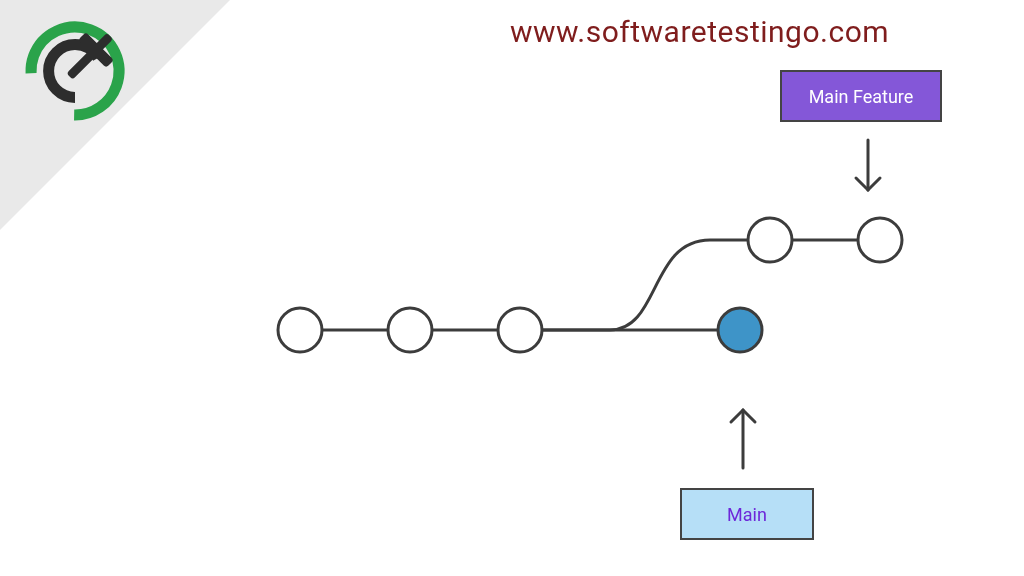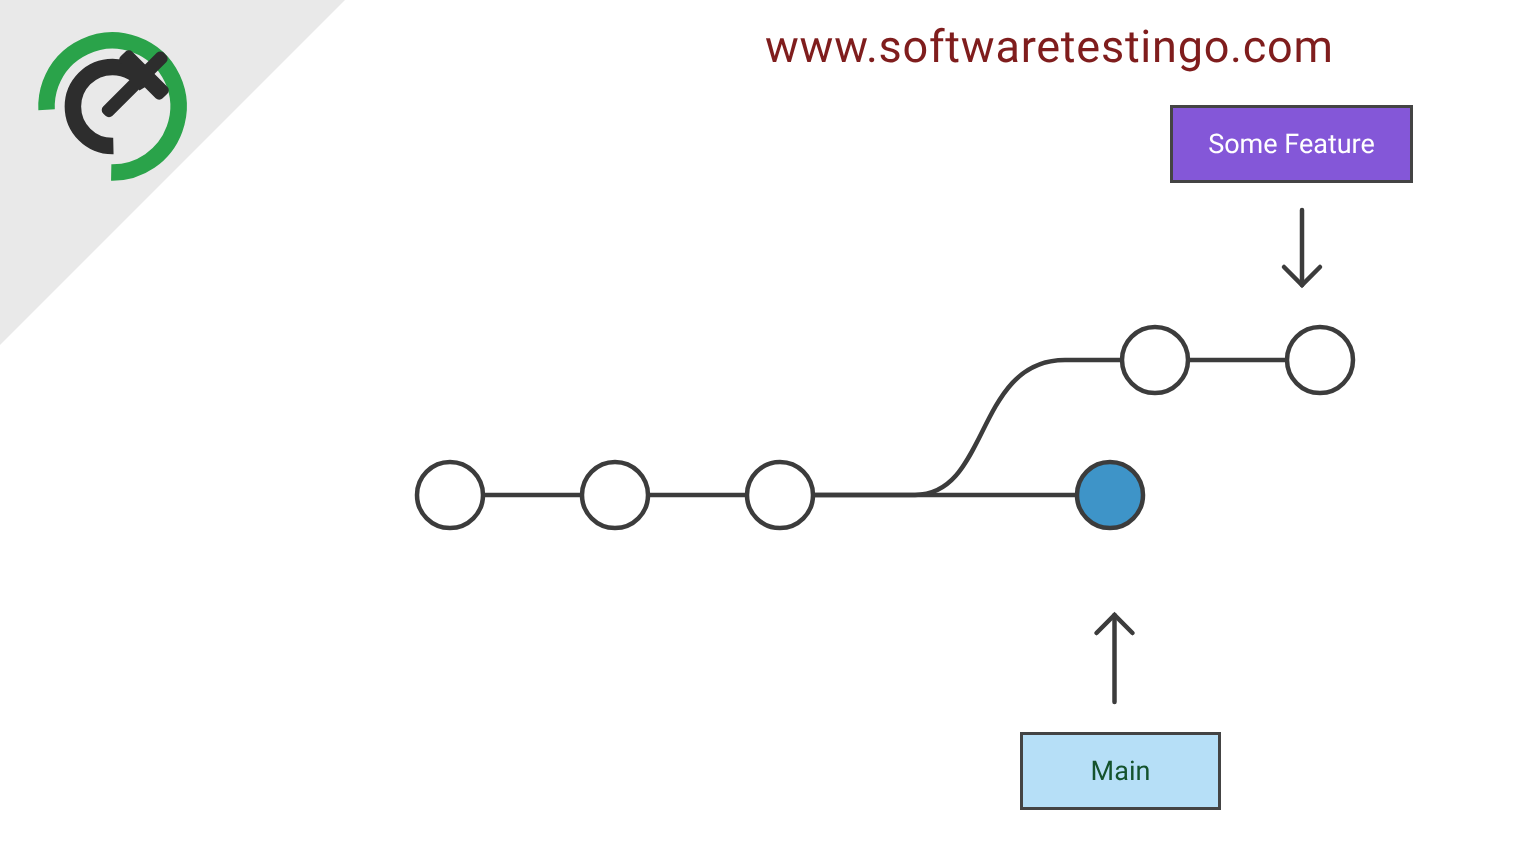--- a/index.html
+++ b/index.html
@@ -52,21 +52,21 @@
     font-size: 18px;
     display: flex;
     align-items: center;
     justify-content: center;
     text-align: center;
   }
   .main-box {
     position: absolute;
     background: #b6dff7;
     border: 2px solid #444;
-    color: #14532d;
+    color: #6d28d9;
     font-size: 18px;
     display: flex;
     align-items: center;
     justify-content: center;
     text-align: center;
   }
 </style>
 </head>
 <body>
 
@@ -78,21 +78,21 @@
 
   <circle cx="50" cy="50" r="24" fill="none" stroke="#2d2d2d" stroke-width="10" stroke-dasharray="110 50" stroke-dashoffset="10" transform="rotate(90 50 50)"></circle>
 
   <rect x="46" y="5" width="8" height="52" rx="3" fill="#2d2d2d" transform="rotate(45 50 50)"></rect>
   <rect x="32" y="18" width="36" height="10" rx="3" fill="#2d2d2d" transform="rotate(45 50 50)"></rect>
 </svg>
 
 <div class="url-text">www.softwaretestingo.com</div>
 
 <div class="feature-box" style="left:780px; top:70px; width:158px; height:48px;">
-  <span>Some Feature</span>
+  <span>Main Feature</span>
 </div>
 
 <div class="main-box" style="left:680px; top:488px; width:130px; height:48px;">
   <span>Main</span>
 </div>
 
 <svg class="diagram" viewBox="0 0 1024 576">
 
   <line x1="322" y1="330" x2="388" y2="330" stroke="#3c3c3c" stroke-width="3"></line>
   <line x1="432" y1="330" x2="498" y2="330" stroke="#3c3c3c" stroke-width="3"></line>

